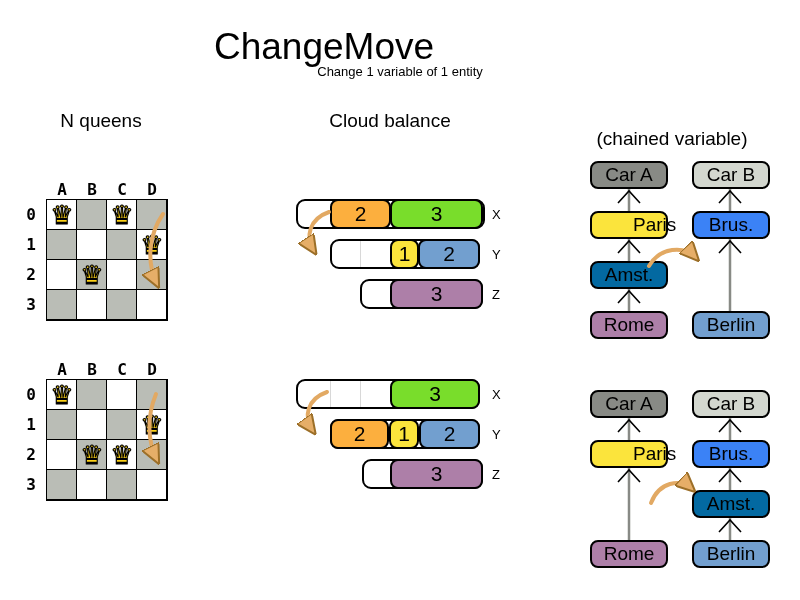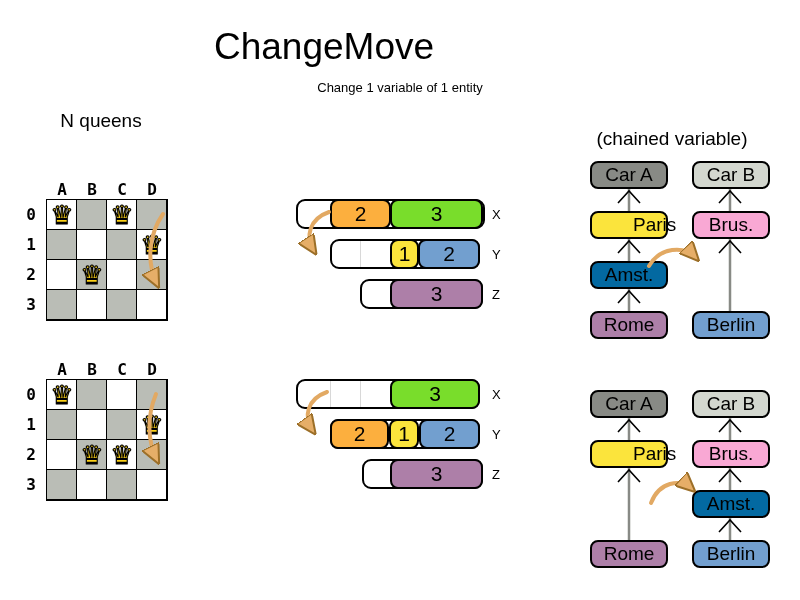--- a/index.html
+++ b/index.html
@@ -1,20 +1,20 @@
 <!DOCTYPE html>
 <html><head>
 <meta charset="utf-8">
 <style>
   html,body{margin:0;padding:0;background:#fff;}
   #canvas{position:relative;width:800px;height:600px;overflow:hidden;
           font-family:"Liberation Sans",sans-serif;color:#000;background:#fff;}
   .abs{position:absolute;}
   .title{left:0;top:26px;width:648px;text-align:center;font-size:37px;}
-  .subtitle{left:0;top:80px;width:800px;text-align:center;font-size:13px;}
+  .subtitle{left:0;top:64px;width:800px;text-align:center;font-size:13px;}
   .sechdr{width:160px;text-align:center;font-size:19px;}
 
   
   .board{display:grid;grid-template-columns:repeat(4,30px);grid-template-rows:repeat(4,30px);
          border:1px solid #000;z-index:1;}
   .cell{box-sizing:border-box;border-right:1px solid #000;border-bottom:1px solid #000;}
   .cell.w{background:#fff;} .cell.g{background:#babdb6;}
   .queen{position:absolute;width:30px;height:30px;line-height:31px;text-align:center;
          font-size:26px;color:#fcd116;-webkit-text-stroke:1.1px #000;
          text-shadow:0 0 1px #000;z-index:2;}
@@ -30,35 +30,36 @@
   .cdiv{width:1px;height:26px;background:#d8d8d8;z-index:3;}
   .cb-orange{background:#fcaf3e;} .cb-green{background:#79dd2b;}
   .cb-yellow{background:#fbe43c;} .cb-blue{background:#729fcf;}
   .cb-purple{background:#ad7fa8;}
   .mlab{font-size:13px;width:20px;}
 
   
   .vbox{box-sizing:border-box;width:78px;height:28px;border:2px solid #000;border-radius:8px;
         text-align:center;font-size:19px;line-height:24px;z-index:2;}
   .v-dkgray{background:#888a85;} .v-ltgray{background:#d3d7cf;}
-  .v-yellow{background:#fbe43c;padding-left:41px;} .v-green{background:#f9a8d4;}
+  .v-yellow{background:#fbe43c;padding-left:41px;} .v-green{background:#3b82f6;}
   .v-orange{background:#0369a1;} .v-purple{background:#ad7fa8;}
   .v-blue{background:#729fcf;}
 
   svg.layer{position:absolute;left:0;top:0;pointer-events:none;}
   #connector-layer{z-index:1;} #arrow-layer{z-index:5;}
 </style>
 </head>
 <body>
 
 <div id="canvas">
 
   <div class="abs title">ChangeMove</div>
   <div class="abs subtitle">Change 1 variable of 1 entity</div>
   <div class="abs sechdr" style="left:21px;top:110px">N queens</div>
+  <div class="abs sechdr" style="left:310px;top:110px">Cloud balance</div>
   <div class="abs sechdr" style="left:592px;top:128px">(chained variable)</div>
 
   <svg id="connector-layer" class="layer" width="800" height="600">
     <g>
       <path d="M629,189 V211 M629,239 V261 M629,289 V311 M730,189 V211 M730,239 V311" stroke="#888a85" stroke-width="2.5" fill="none"></path>
       <path d="M618,203L629,191L640,203 M618,253L629,241L640,253 M618,303L629,291L640,303 M719,203L730,191L741,203 M719,253L730,241L741,253" stroke="#000" stroke-width="1.6" fill="none"></path>
     </g>
     <g>
       <path d="M629,418 V440 M629,468 V540 M730,418 V440 M730,468 V490 M730,518 V540" stroke="#888a85" stroke-width="2.5" fill="none"></path>
       <path d="M618,432L629,420L640,432 M618,482L629,470L640,482 M719,432L730,420L741,432 M719,482L730,470L741,482 M719,532L730,520L741,532" stroke="#000" stroke-width="1.6" fill="none"></path>

